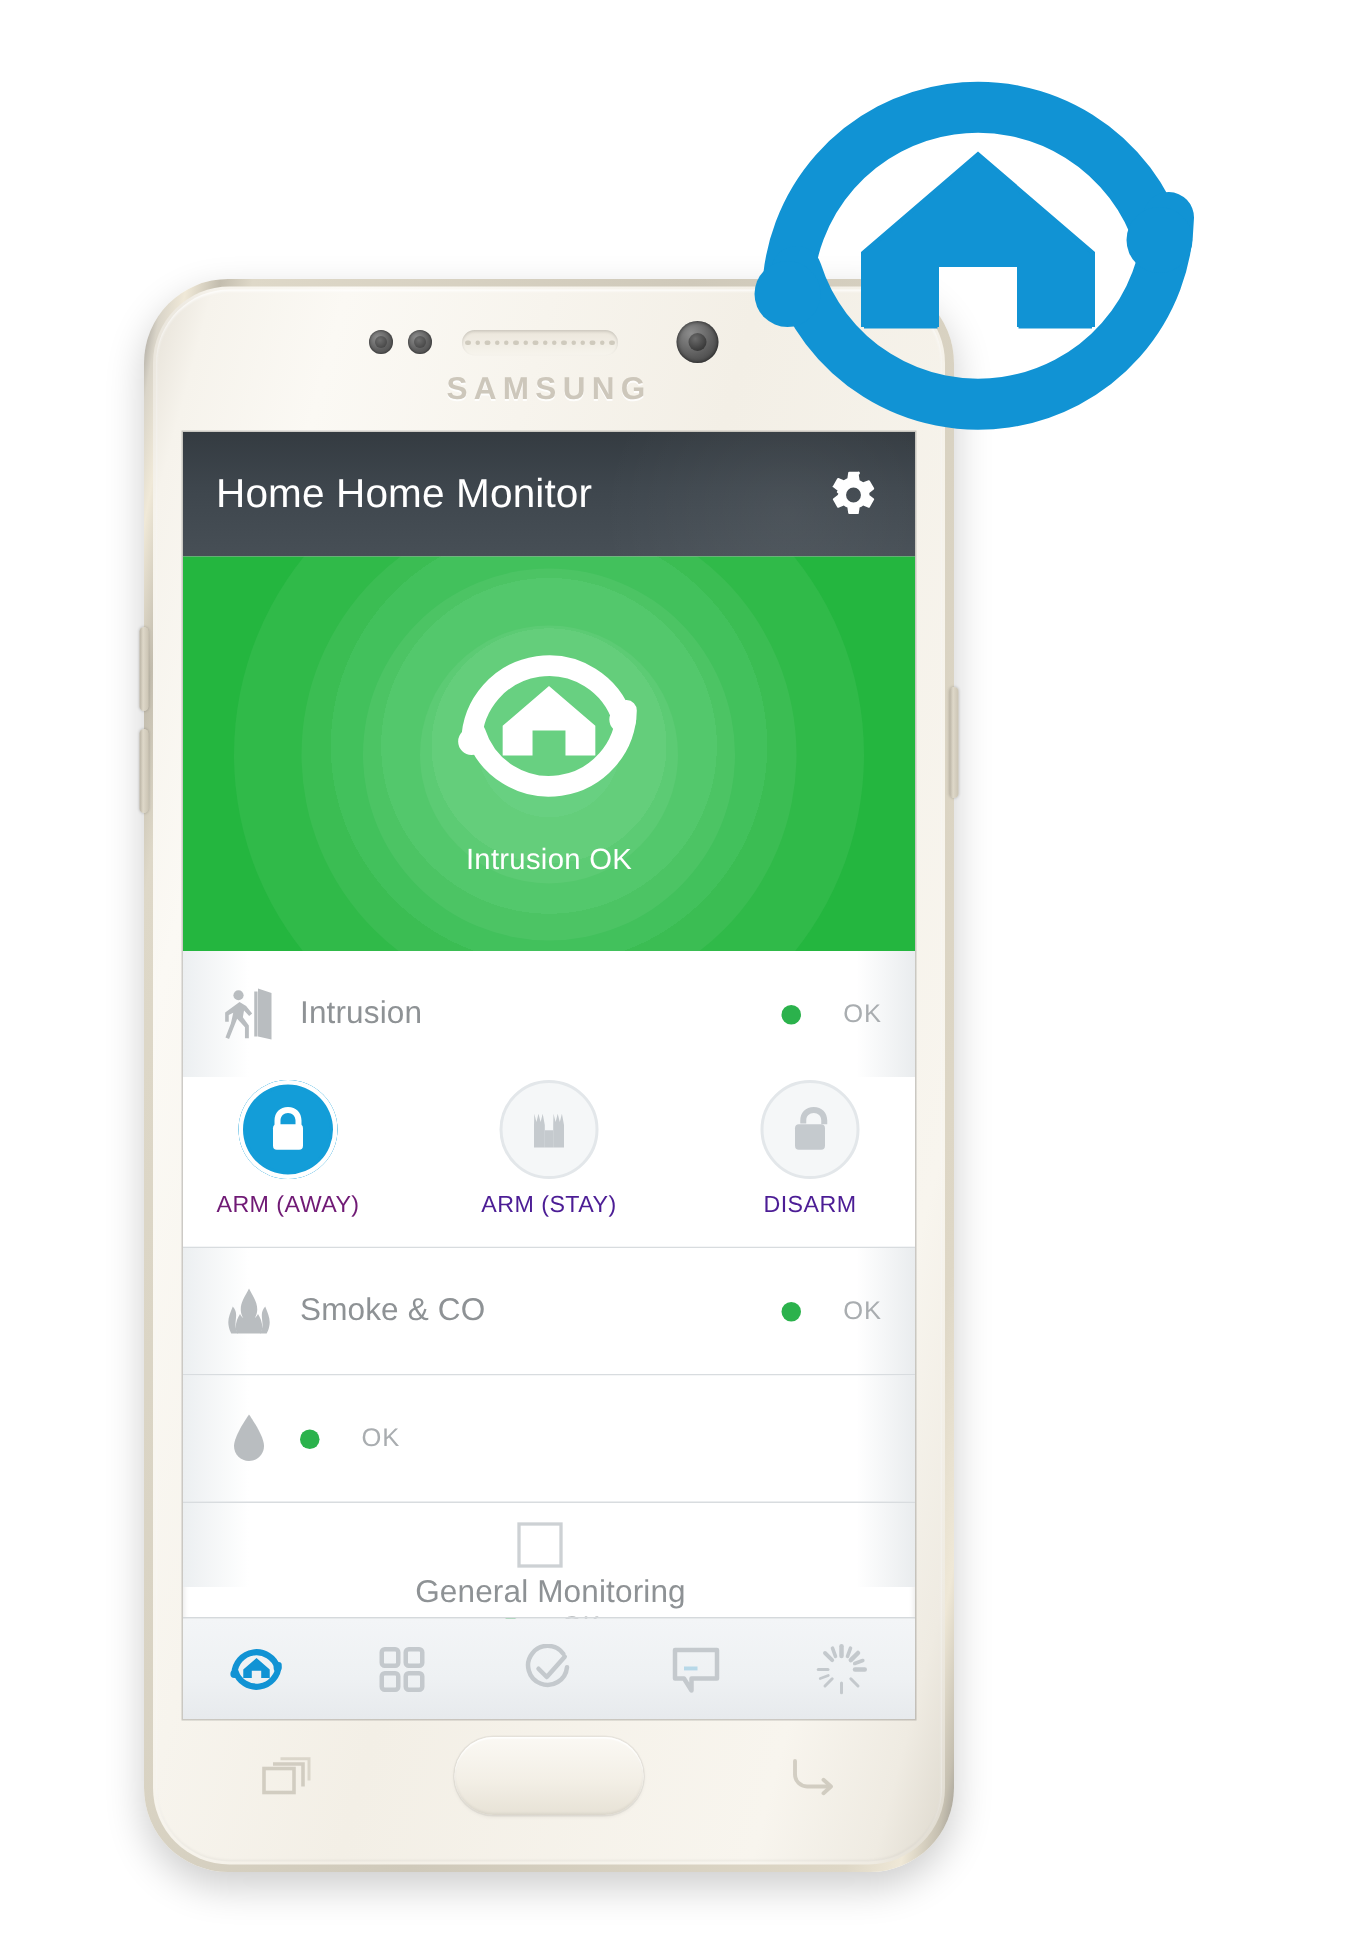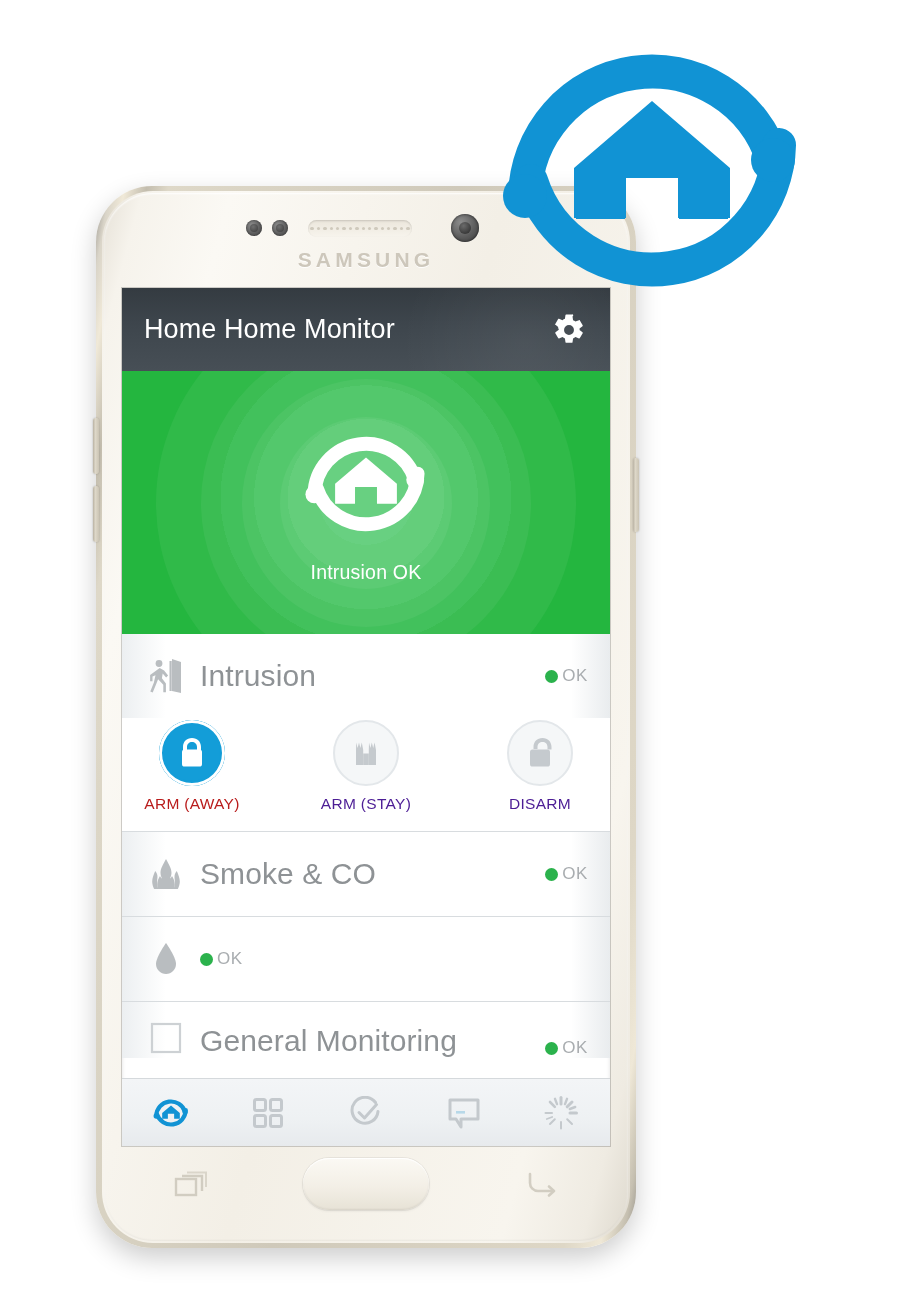--- a/index.html
+++ b/index.html
@@ -226,27 +226,27 @@
     cursor: pointer;
   }
   .row-icon {
     width: 40px; height: 40px;
     display:flex; align-items:center; justify-content:center;
     flex: none;
     margin-right: 14px;
   }
   .row-title {
     flex: 1;
-    font-size: 30px;
+    font-size: 21px;
     color: #8e9295;
     font-weight: 400;
     letter-spacing: .1px;
     white-space: nowrap;
   }
-  .row-status { display:flex; align-items:center; gap:4px; flex:none; }
+  .row-status { display:flex; align-items:center; gap:28px; flex:none; }
   .dot { width:13px; height:13px; border-radius:50%; background:#2bb24c; display:block; }
   .status-text { font-size:17px; color:#a9adb0; letter-spacing:.6px; }
 
   
   .arm-bar {
     display: flex;
     align-items: flex-start;
     justify-content: center;
     gap: 64px;
     padding: 2px 0 18px;
@@ -264,25 +264,25 @@
   }
   .arm-circle.active {
     background: #139dd8;
     box-shadow: 0 0 0 3px #ffffff inset, 0 0 0 5px #139dd8 inset;
   }
   .arm-circle.inactive {
     background: #f5f7f8;
     border: 2px solid #e3e7ea;
   }
   .arm-label { font-size: 15.5px; letter-spacing:.3px; white-space:nowrap; }
-  .arm-label.active   { color: #b91c1c; }
+  .arm-label.active   { color: #701a75; }
   .arm-label.inactive { color: #4c1d95; }
 
   
-  .row.clipped .row-main { height: 56px; align-items: flex-end; padding-top: 8px; }
+  .row.clipped .row-main { height: 56px; align-items: center; padding-top: 8px; flex-direction: column; }
   .row.clipped { border-bottom: none; }
 
   
   .tabbar {
     position: absolute;
     left: 0; right: 0; bottom: 0;
     height: 68px;
     background: linear-gradient(180deg,#f3f5f7 0%,#eef1f3 60%,#e7eaed 100%);
     border-top: 1px solid #d5d9dc;
     display: flex;

